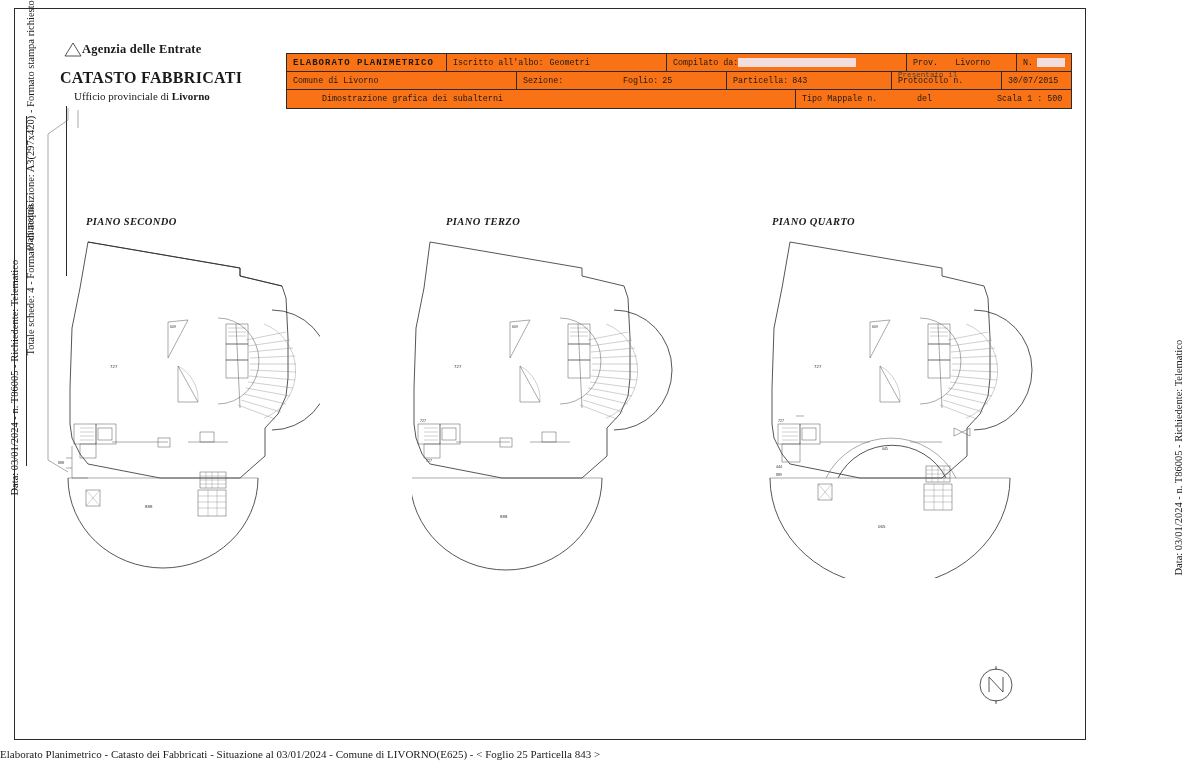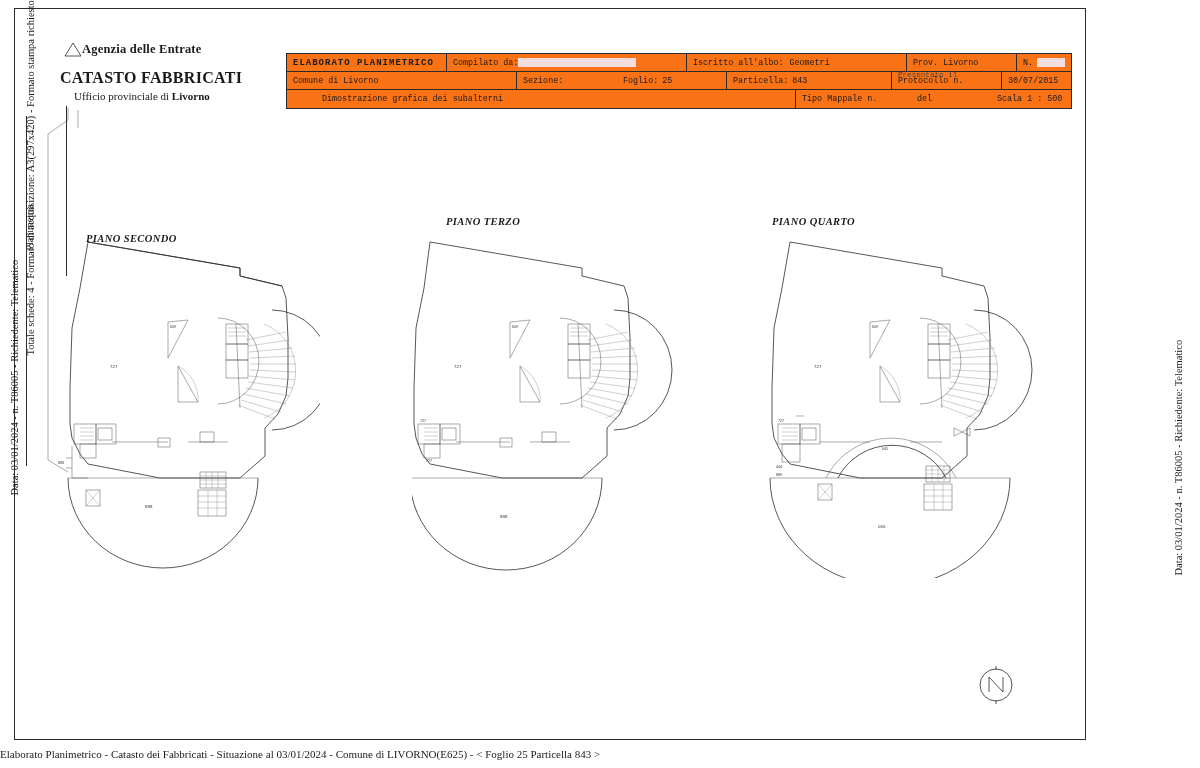--- a/index.html
+++ b/index.html
@@ -204,29 +204,29 @@
   </div>
 </div>
 
 <svg style="position:absolute;left:62px;top:40px;width:22px;height:20px;">
   <path class="ln" d="M3,16 L11,3 L19,16 Z"></path>
 </svg>
 
 <div class="titleblock">
   <div class="tb-row">
     <div class="tb-cell tb-sep tb-title" style="width:160px;">ELABORATO PLANIMETRICO</div>
+    <div class="tb-cell tb-sep" style="width:220px;">
+      <span>Iscritto all'albo:</span>
+      <span style="margin-left:6px;">Geometri</span>
+    </div>
     <div class="tb-cell tb-sep" style="width:240px;">
       <span>Compilato da:</span>
       <span class="redact w1"></span>
     </div>
-    <div class="tb-cell tb-sep" style="width:220px;">
-      <span>Iscritto all'albo:</span>
-      <span style="margin-left:6px;">Geometri</span>
-    </div>
-    <div class="tb-cell tb-sep" style="width:110px;">
+    <div class="tb-cell tb-sep" style="width:110px;gap:12px;">
       <span>Prov.</span>
       <span style="margin-left:5px;">Livorno</span>
     </div>
     <div class="tb-cell" style="flex:1;">
       <span>N.</span>
       <span class="redact w2" style="margin-left:4px;"></span>
     </div>
   </div>
 
   <div class="tb-row">
@@ -259,21 +259,21 @@
     <div class="tb-cell tb-sep" style="width:480px;margin-left:29px;">Dimostrazione grafica dei subalterni</div>
     <div class="tb-cell" style="width:115px;">Tipo Mappale n.</div>
     <div class="tb-cell" style="width:80px;">del</div>
     <div class="tb-cell" style="flex:1;">
       <span>Scala 1 :</span>
       <span style="margin-left:5px;">500</span>
     </div>
   </div>
 </div>
 
-<div class="plan-label" style="left:86px; top:233px;">PIANO SECONDO</div>
+<div class="plan-label" style="left:86px; top:216px;">PIANO SECONDO</div>
 <div class="plan-label" style="left:446px; top:216px;">PIANO TERZO</div>
 <div class="plan-label" style="left:772px; top:216px;">PIANO QUARTO</div>
 
 <svg style="position:absolute;left:50px;top:228px;width:270px;height:350px;" viewBox="0 0 270 350">
 
   <path class="ln" d="M38,14 L190,40 L190,48 L232,58 L236,70 L238,110
                       L238,150 L236,168 L228,186 L215,200 L215,228 L190,250
                       L110,250 L38,236 L30,226 L22,210 L20,196 L20,160
                       L22,100 L30,60 Z"></path>
 

